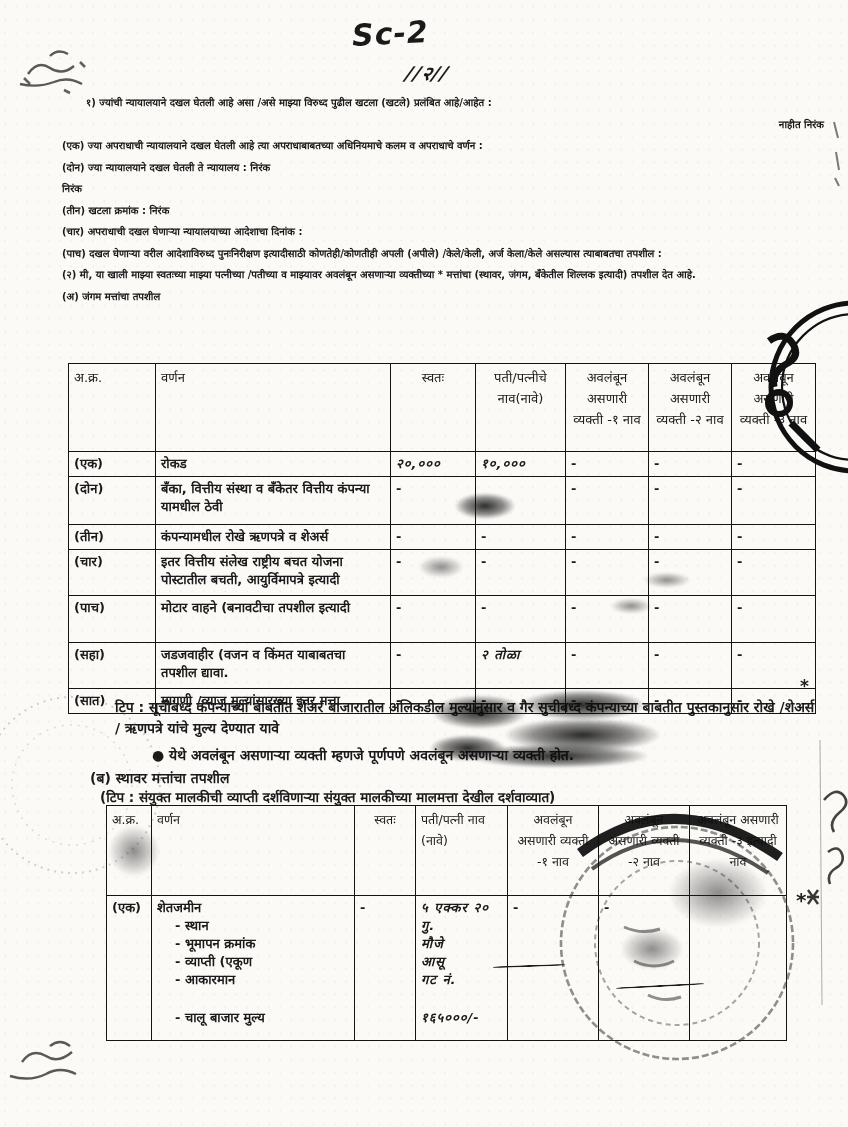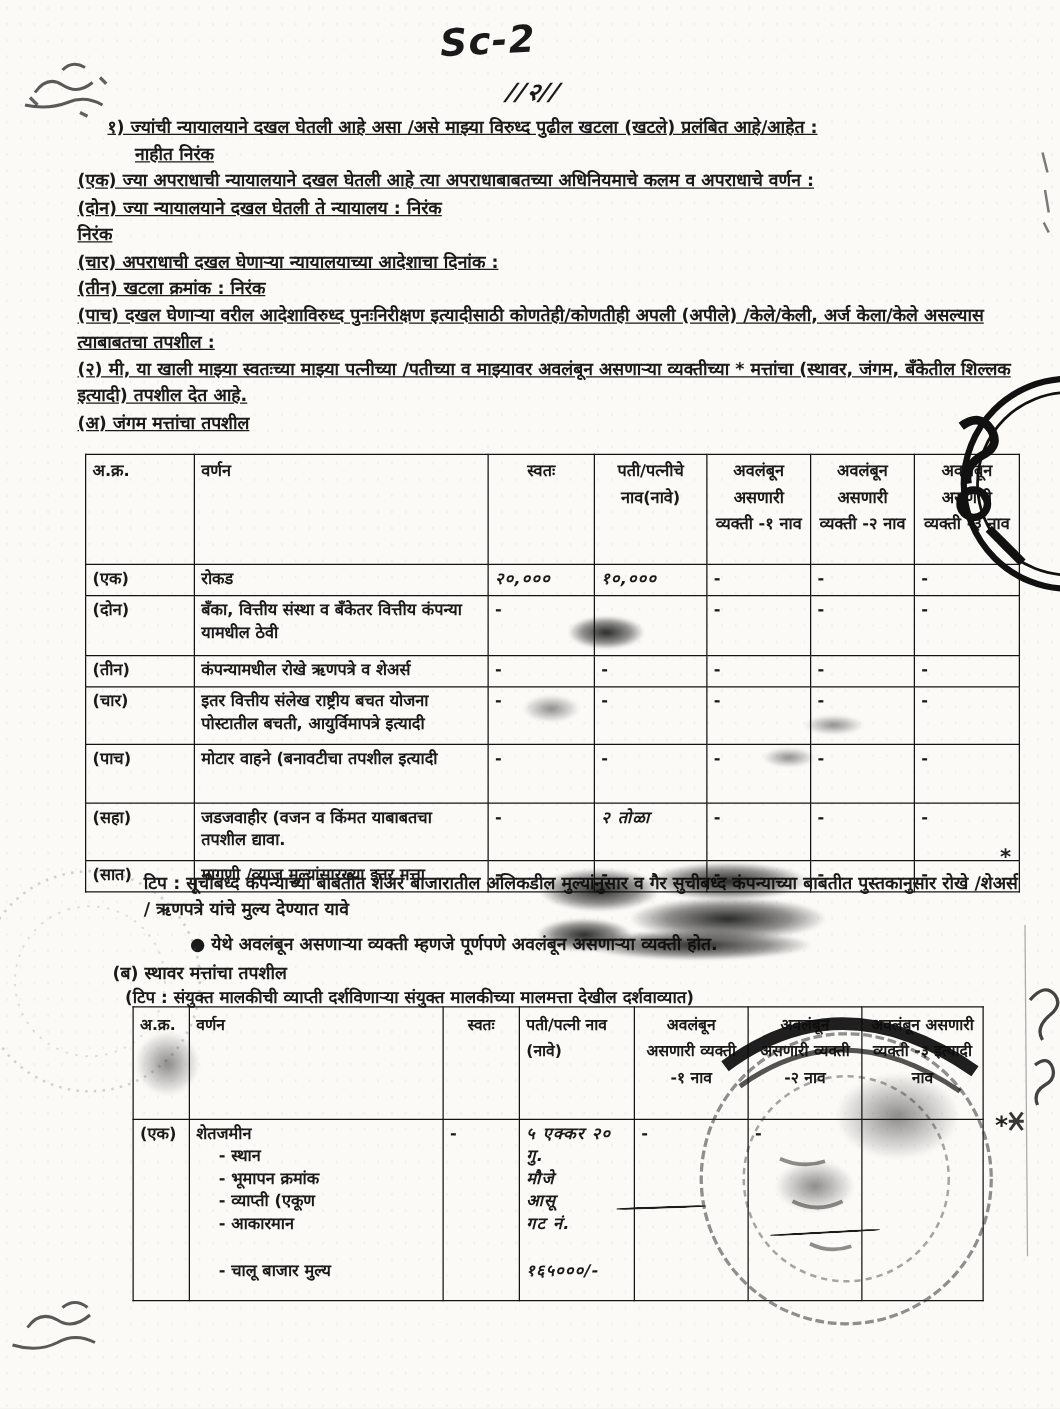--- a/index.html
+++ b/index.html
@@ -11,31 +11,31 @@
     background-size:11px 13px;
     color:#1a1a1a;
     font-family:"DejaVu Sans","Liberation Sans",sans-serif;
   }
   .print{font-weight:700;}
   .hand{font-style:italic;font-weight:700;letter-spacing:1px;}
   
   .hand-label{position:absolute;top:16px;left:352px;font-size:30px;transform:rotate(-3deg);}
   .page-num{position:absolute;top:60px;left:406px;font-size:19px;transform:skewX(-12deg);}
   
-  .intro{position:absolute;top:92px;left:62px;width:762px;font-size:14px;line-height:21.5px;text-decoration:underline;}
+  .intro{position:absolute;top:92px;left:62px;width:762px;font-size:10px;line-height:21.5px;}
   .intro p{margin:0;}
   .ind1{padding-left:24px;}
-  .ind2{padding-left:46px;}
+  .ind2{padding-left:46px;text-align:right;}
   .ind3{padding-left:12px;}
   
   table{border-collapse:collapse;table-layout:fixed;position:absolute;background:transparent;}
   th,td{border:1.6px solid #141414;vertical-align:top;padding:3px 5px;font-size:13px;line-height:18px;font-weight:700;overflow:hidden;}
   #table-a{top:363px;left:68px;width:747px;}
   #table-b{top:805px;left:106px;width:680px;}
-  th{text-align:center;font-weight:700;}
+  th{text-align:center;font-weight:400;}
   th.lft, td.lft{text-align:left;}
   td.ctr{}
   #table-a th{line-height:21px;}
   #table-b th{line-height:21px;font-size:12.5px;}
   .desc-item{padding-left:18px;}
   .gap-top{margin-top:20px;}
   .sp-line{text-align:left;}
   
   .abs{position:absolute;}
   .smudge{position:absolute;border-radius:50%;filter:blur(1.2px);
@@ -52,22 +52,22 @@
 
   <div class="hand-label hand">Sc-2</div>
   <div class="page-num hand">//२//</div>
 
   <div class="intro print">
     <p class="ind1">१)  ज्यांची न्यायालयाने दखल घेतली आहे असा /असे माझ्या विरुध्द पुढील खटला (खटले) प्रलंबित आहे/आहेत :</p>
     <p class="ind2">नाहीत निरंक</p>
     <p>(एक) ज्या अपराधाची न्यायालयाने दखल घेतली आहे त्या अपराधाबाबतच्या अधिनियमाचे कलम व अपराधाचे वर्णन :</p>
     <p>(दोन) ज्या न्यायालयाने दखल घेतली ते न्यायालय : निरंक</p>
     <p>निरंक</p>
+    <p>(तीन) खटला क्रमांक : निरंक</p>
     <p>(चार) अपराधाची दखल घेणाऱ्या न्यायालयाच्या आदेशाचा दिनांक :</p>
-    <p>(तीन) खटला क्रमांक : निरंक</p>
     <p>(पाच) दखल घेणाऱ्या वरील आदेशाविरुध्द पुनःनिरीक्षण इत्यादीसाठी कोणतेही/कोणतीही अपली (अपीले) /केले/केली, अर्ज केला/केले असल्यास त्याबाबतचा तपशील :</p>
     <p>(२) मी, या खाली माझ्या स्वतःच्या माझ्या पत्नीच्या /पतीच्या व माझ्यावर अवलंबून असणाऱ्या व्यक्तीच्या * मत्तांचा (स्थावर, जंगम, बँकेतील शिल्लक इत्यादी) तपशील देत आहे.</p>
     <p>(अ) जंगम मत्तांचा तपशील</p>
   </div>
 
   <table id="table-a">
     <colgroup>
       <col style="width:87px">
         <col style="width:235px">
         <col style="width:85px">

